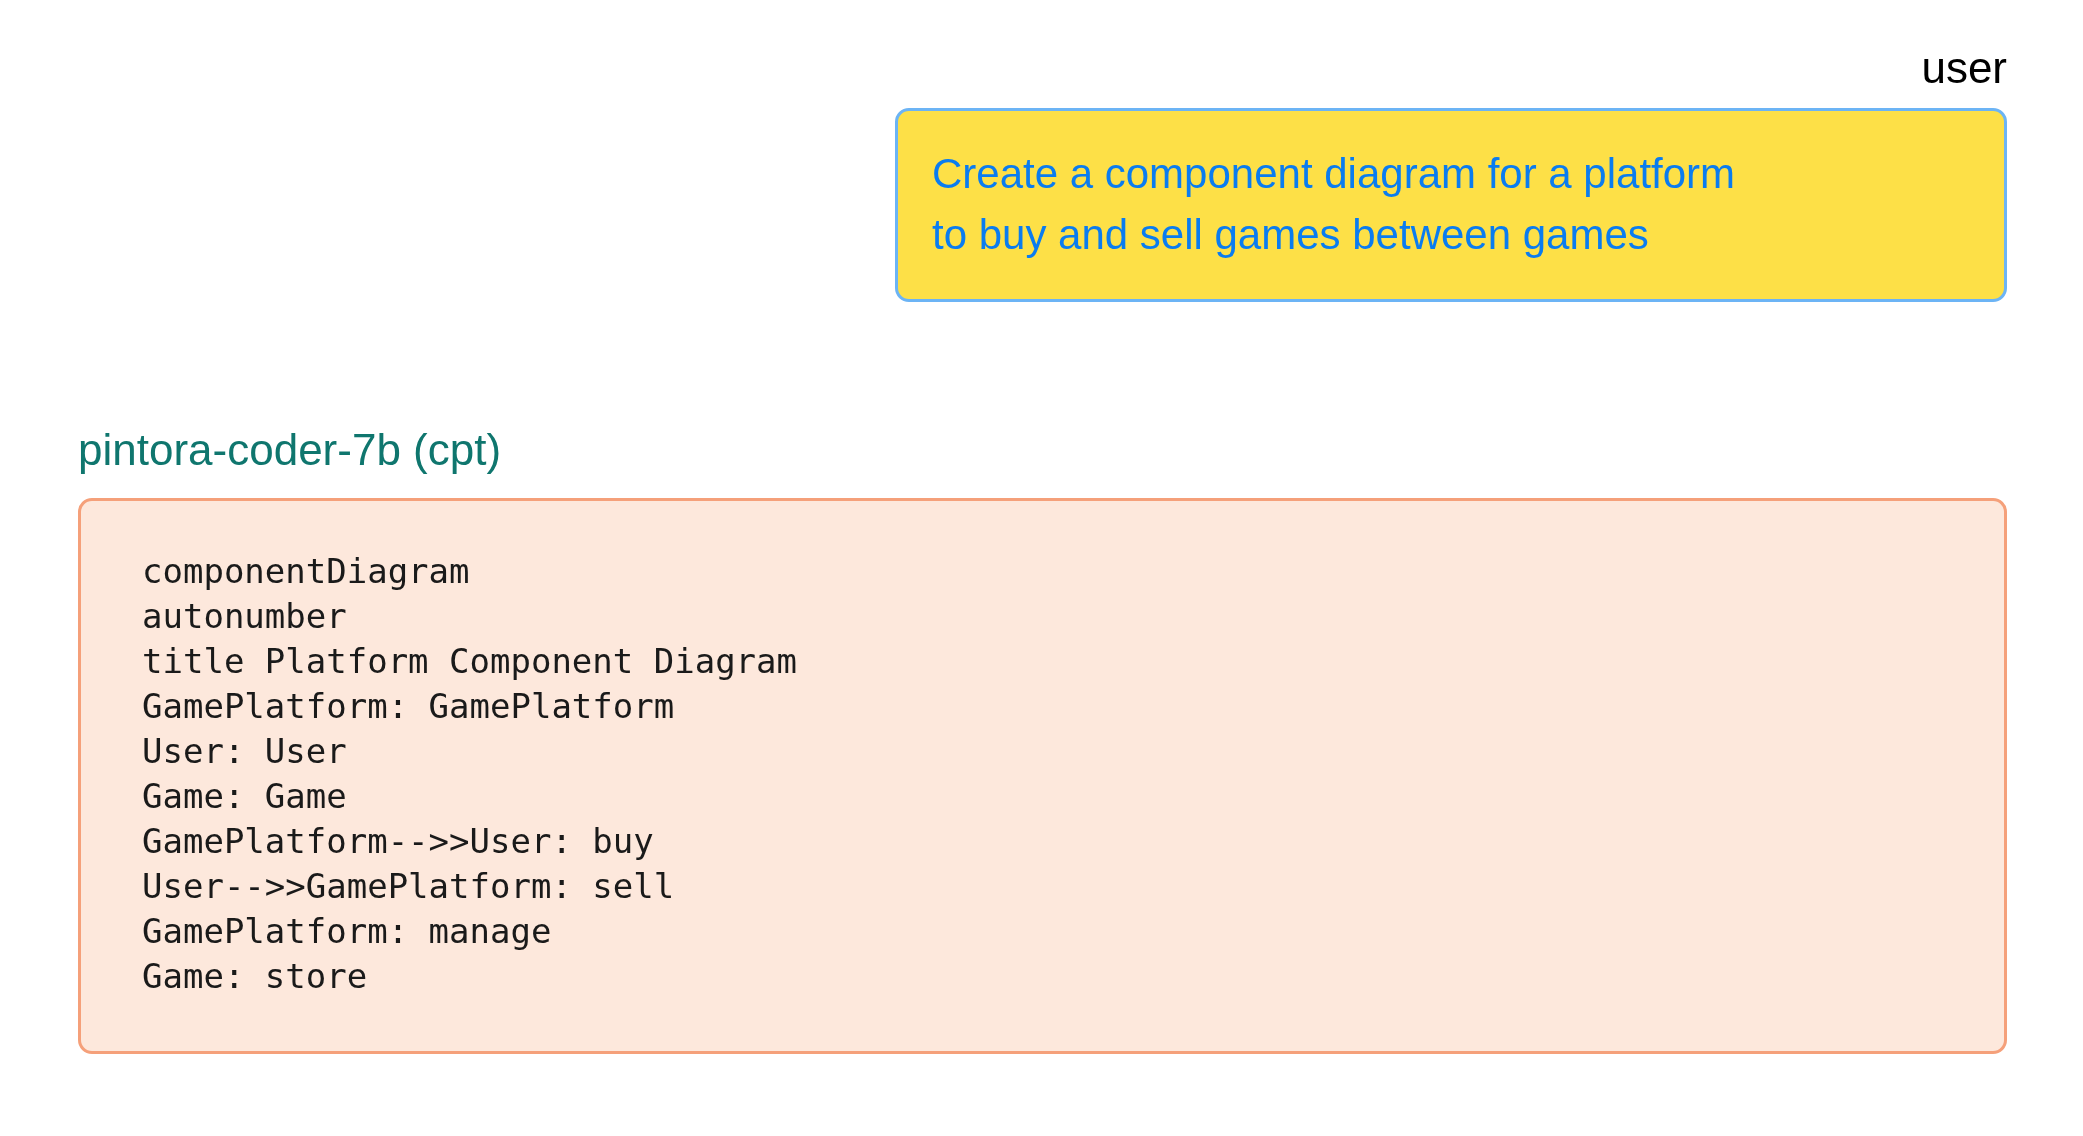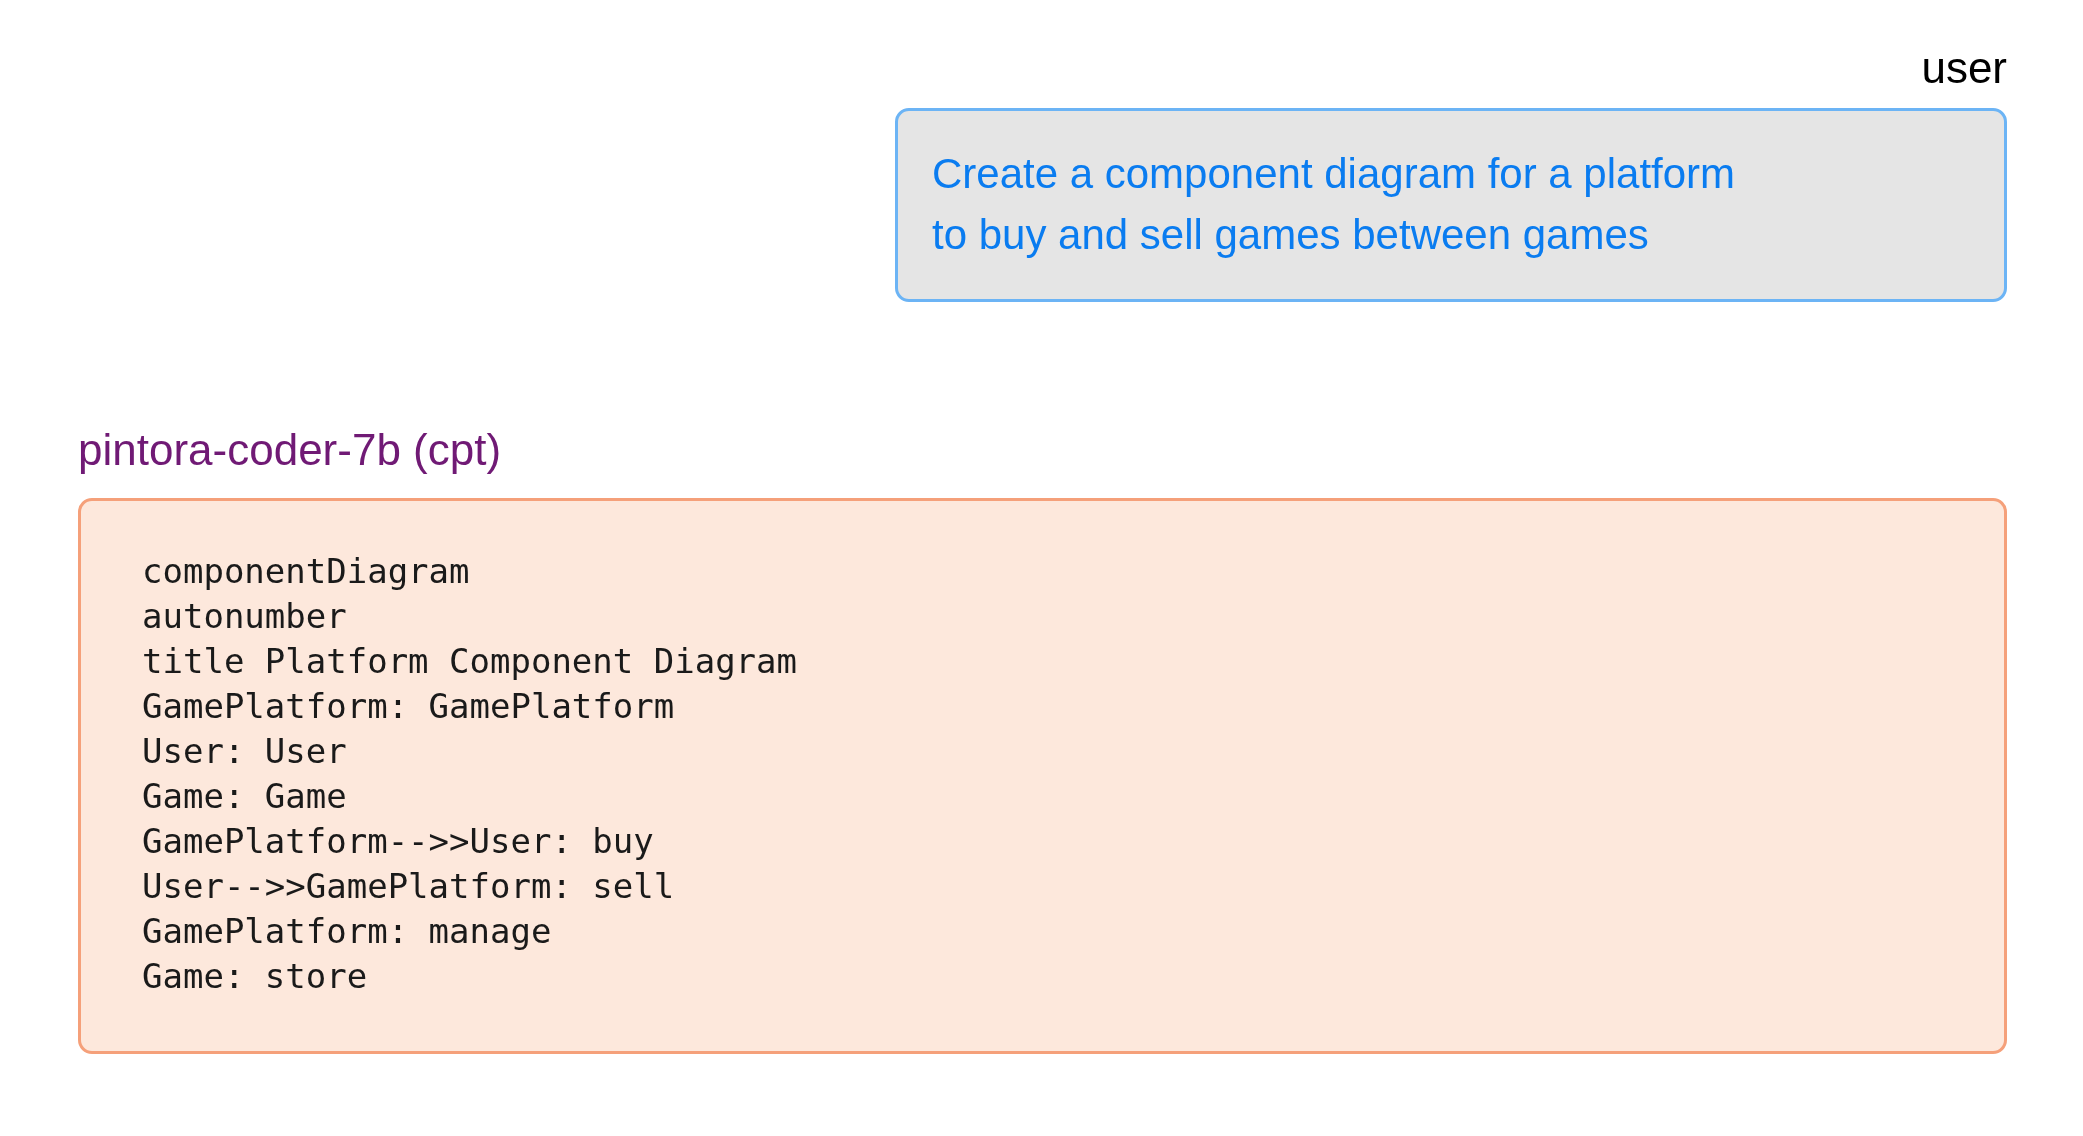--- a/index.html
+++ b/index.html
@@ -42,21 +42,21 @@
 
   .bubble-row-right {
     display: flex;
     justify-content: flex-end;
     margin-top: 14px;
   }
 
   .bubble-user {
     box-sizing: border-box;
     width: 1112px;
-    background: #e5e5e5;
+    background: #fde047;
     border: 3px solid #6cb4f5;
     border-radius: 14px;
     padding: 32px 34px 34px 34px;
     color: #0a7cf0;
     font-size: 42px;
     line-height: 61px;
     font-family: "Liberation Sans", sans-serif;
   }
 
   .bubble-user .msg-line {
@@ -69,21 +69,21 @@
     position: absolute;
     left: 78px;
     top: 424px;
     width: 1929px;
   }
 
   .role-label-left {
     text-align: left;
     font-size: 44px;
     line-height: 52px;
-    color: #701a75;
+    color: #0f766e;
     font-family: "Liberation Sans", sans-serif;
   }
 
   .bubble-assistant {
     box-sizing: border-box;
     margin-top: 22px;
     width: 1929px;
     background: #fde8dc;
     border: 3px solid #f5a07a;
     border-radius: 14px;

